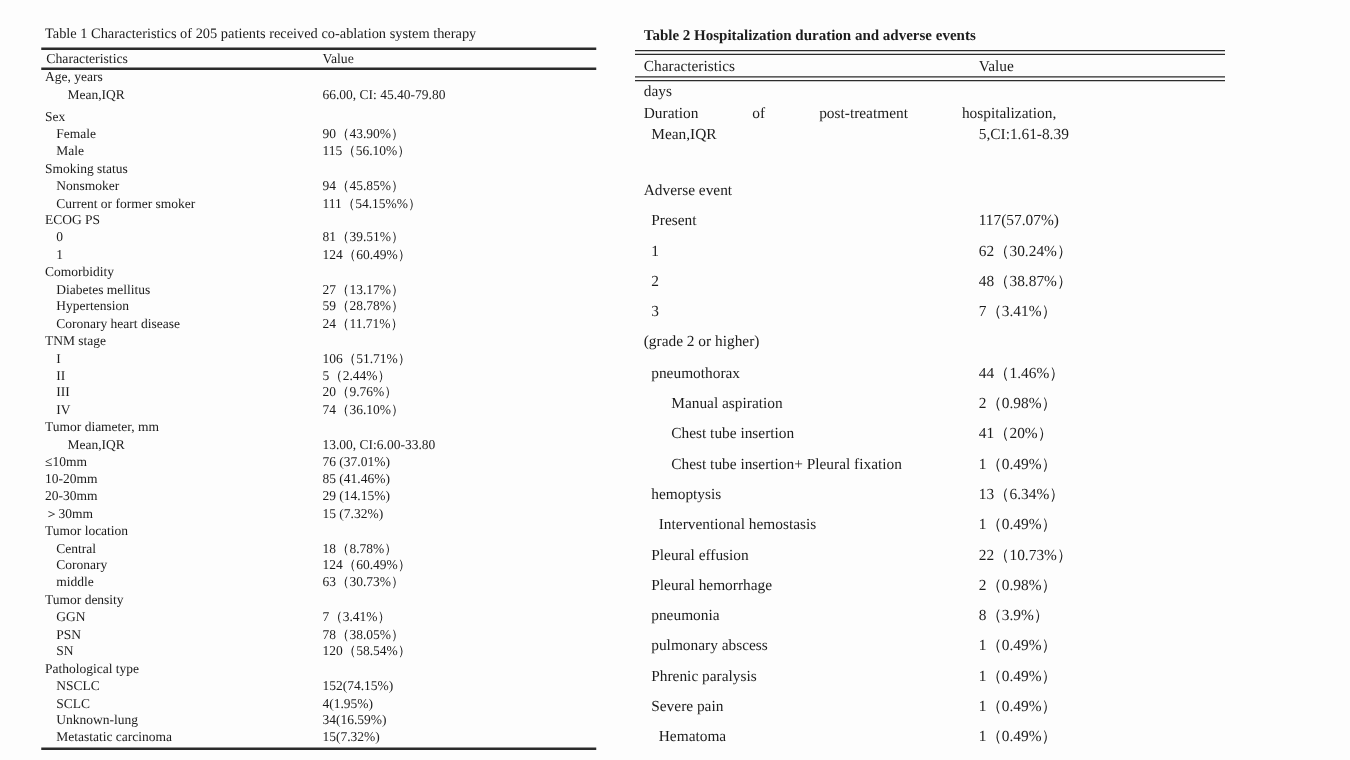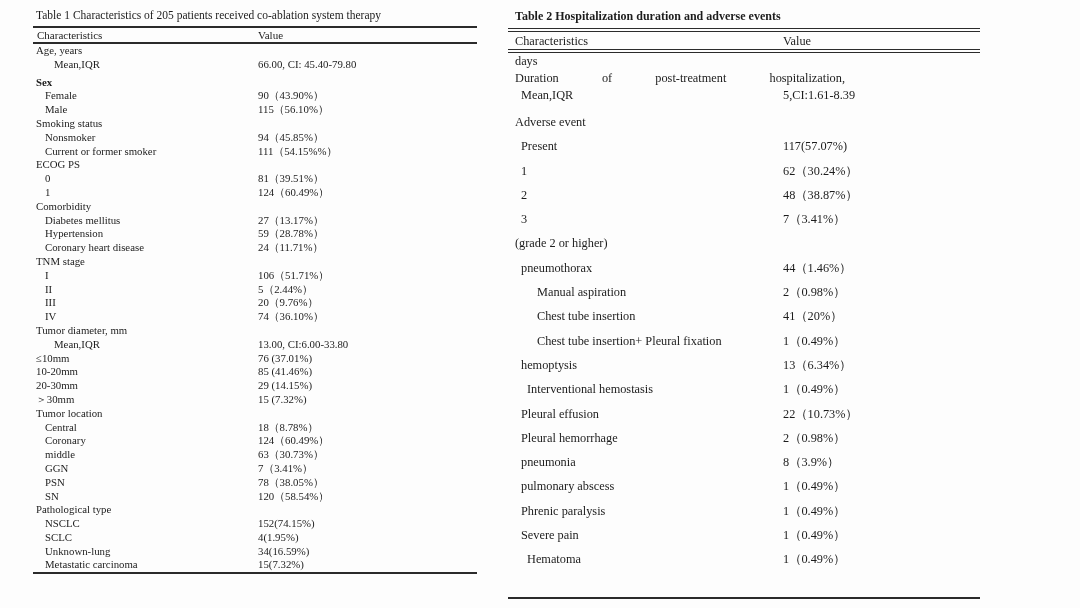--- a/index.html
+++ b/index.html
@@ -4,21 +4,21 @@
 <style>
   * { margin:0; padding:0; box-sizing:border-box; }
   html,body { width:1080px; height:608px; }
   body {
     background:#fdfdfd;
     font-family:"Liberation Serif", "DejaVu Serif", serif;
     color:#1c1c1c;
     position:relative;
     overflow:hidden;
   }
-  .tbl { position:absolute; top:0; }
+  .tbl { position:absolute; top:12px; }
   #t1 { left:33px; width:444px; }
   #t2 { left:508px; width:472px; }
 
   .title { font-size:11.5px; white-space:nowrap; }
   #t1 .title { padding:9px 0 5px 3px; }
   #t2 .title { padding:9px 0 4px 7px; font-size:12px;font-weight:bold; }
 
   .rule-top, .rule-mid, .rule-bottom { width:100%; }
   #t1 .rule-top    { border-top:2px solid #2b2b2b; }
   #t1 .rule-mid    { border-top:2px solid #2b2b2b; }
@@ -39,27 +39,27 @@
   #t2 .row { height:24.3px; line-height:24.3px; font-size:12.3px; }
   #t2 .row.tight { height:17px; line-height:17px; }
 
   .value { position:absolute; top:0; }
   #t1 .value { left:225px; }
   #t2 .value { left:275px; }
 
   #t1 .label { padding-left:3px; }
   #t1 .ind1 .label { padding-left:12px; }
   #t1 .ind2 .label { padding-left:21px; }
-  #t1 .gap { margin-top:4px;font-weight:bold; }
+  #t1 .gap { margin-top:4px; }
 
   #t2 .label { padding-left:7px; }
   #t2 .ind1 .label { padding-left:13px; }
   #t2 .ind2 .label { padding-left:29px; }
   #t2 .ind3 .label { padding-left:19px; }
-  #t2 .gap { margin-top:6px; }
+  #t2 .gap { margin-top:24px; }
 
   #t2 .justify .label {
     display:inline-block;
     width:337px;
     text-align:justify;
     text-align-last:justify;
     white-space:normal;
   }
 </style>
 </head>
@@ -218,20 +218,24 @@
       <div class="row ind1">
         <span class="label">Coronary</span>
         <span class="value">124（60.49%）</span>
       </div>
 
       <div class="row ind1">
         <span class="label">middle</span>
         <span class="value">63（30.73%）</span>
       </div>
 
+      <div class="row">
+        <span class="label">Tumor density</span>
+        <span class="value"></span>
+      </div>
 
       <div class="row ind1">
         <span class="label">GGN</span>
         <span class="value">7（3.41%）</span>
       </div>
 
       <div class="row ind1">
         <span class="label">PSN</span>
         <span class="value">78（38.05%）</span>
       </div>

